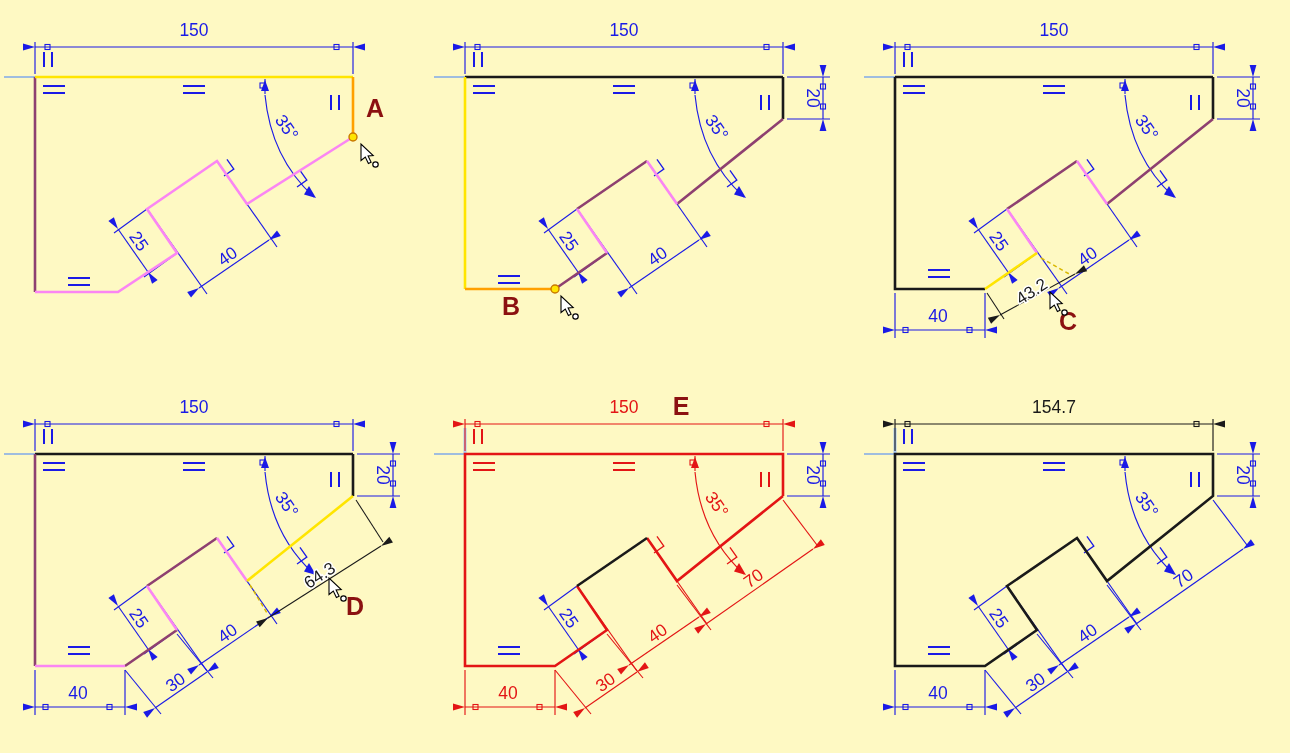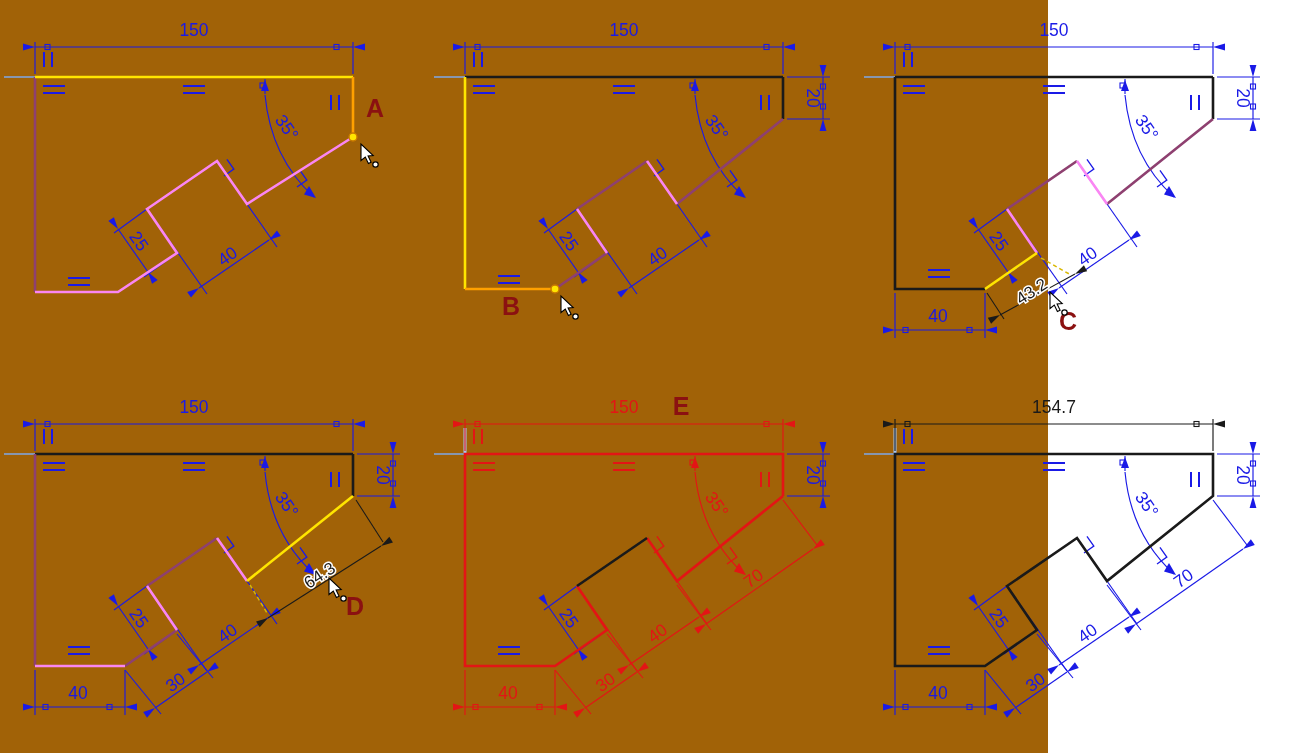--- a/index.html
+++ b/index.html
@@ -1,23 +1,23 @@
 <!DOCTYPE html>
 <html><head>
 <meta charset="utf-8">
 <style>
   :root{
     --blue:#1A1AE6; --red:#E31515; --black:#1A1A1A; --yellow:#FFE500;
     --orange:#FFA000; --pink:#FA86F3; --purple:#8E4070; --dash:#D9B800;
     --label:#8B1111; --axis:#7FA8E8; --origin:#A9C9F5;
   }
   html,body{margin:0;padding:0;background:#fff;}
-  .board{width:1048px;height:753px;display:grid;
+  .board{width:1290px;height:753px;display:grid;
          grid-template-columns:430px 430px 430px;grid-template-rows:377px 376px;
-         background:#a16207;font-family:"Liberation Sans",sans-serif;}
+         background:#fef9c3;font-family:"Liberation Sans",sans-serif;}
   svg{display:block;}
   .profile{fill:none;stroke-width:2.6;stroke-linejoin:miter;stroke-linecap:butt;}
   .dim line, .dim path{fill:none;stroke-width:1.15;}
   .dim .sq{fill:none;stroke-width:1.1;}
   .rel{fill:none;stroke-width:2;}
   .perp{fill:none;stroke-width:1.3;}
   .axis{stroke:var(--axis);stroke-width:1.6;}
   .origin{stroke:var(--origin);stroke-width:3;}
   .dimtext{font-family:"Liberation Sans",sans-serif;font-size:17.5px;text-anchor:middle;}
   .pendtext{font-family:"Liberation Sans",sans-serif;font-size:17px;text-anchor:middle;

